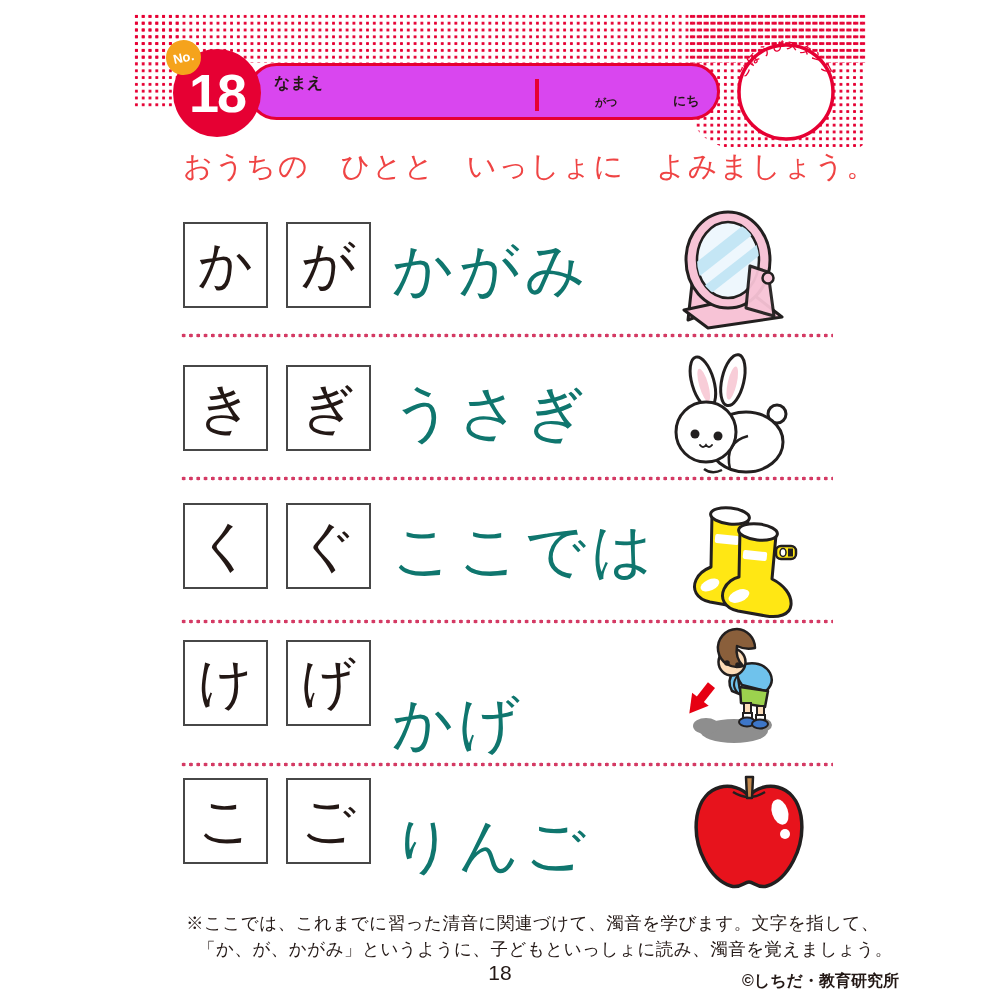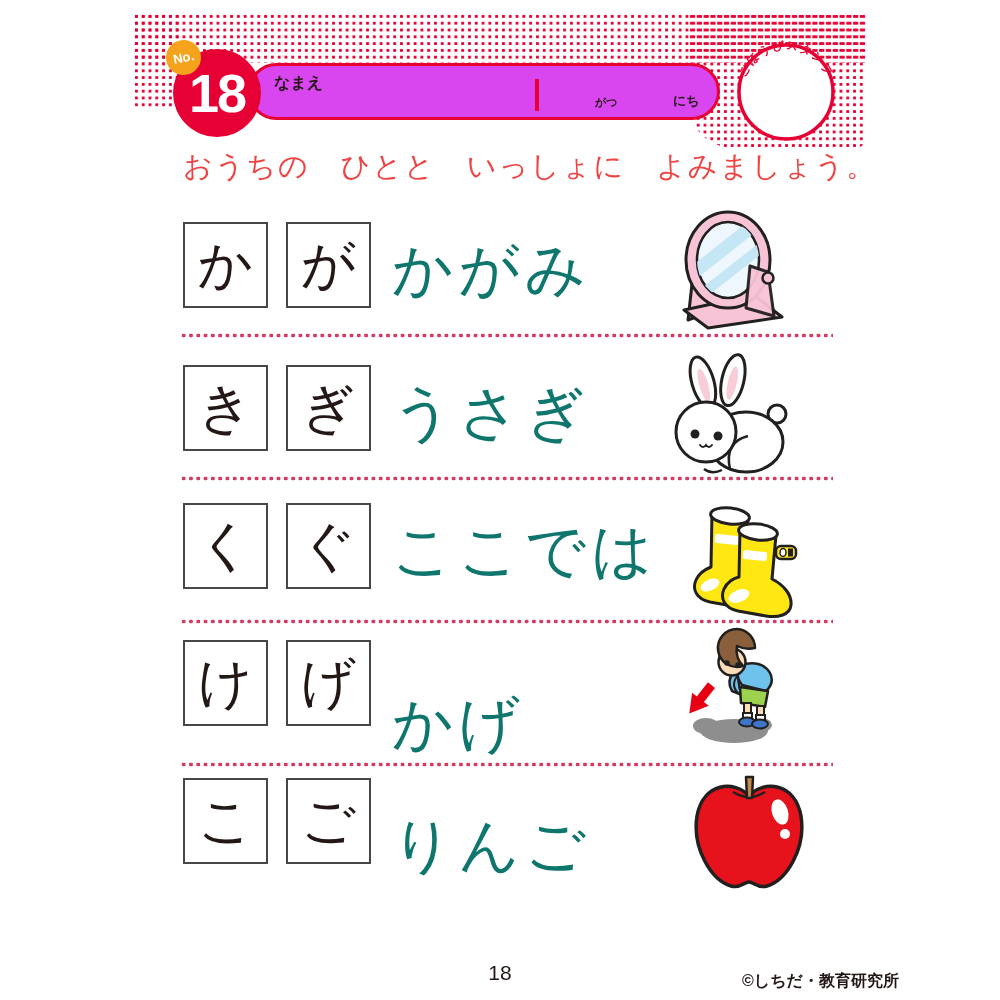--- a/index.html
+++ b/index.html
@@ -212,17 +212,19 @@
     <div class="word" style="top:786px;margin-top:20px;">りんご</div>
     <svg class="illustration" style="left:683px; top:772px;" width="132" height="126" viewBox="0 0 132 126">
       <path d="M66,24 C52,8 20,10 14,44 C9,76 28,108 48,114 C57,117 61,110 66,110 C71,110 75,117 84,114 C104,108 123,76 118,44 C112,10 80,8 66,24 Z" fill="#e7131c" stroke="#221f1f" stroke-width="3.5" stroke-linejoin="round"></path>
       <path d="M50,20 Q66,30 82,20" stroke="#221f1f" stroke-width="2.5" fill="none"></path>
       <path d="M63,5 L70,5 L69,26 L64,26 Z" fill="#c58a4d" stroke="#221f1f" stroke-width="2.5" stroke-linejoin="round"></path>
       <ellipse cx="97" cy="40" rx="8" ry="13" fill="#ffffff" transform="rotate(-18 97 40)"></ellipse>
       <circle cx="102" cy="62" r="5" fill="#ffffff"></circle>
     </svg>
   </div>
 
+  <div class="footnote1">※ここでは、これまでに習った清音に関連づけて、濁音を学びます。文字を指して、</div>
+  <div class="footnote2">「か、が、かがみ」というように、子どもといっしょに読み、濁音を覚えましょう。</div>
 
   <div class="page-number">18</div>
   <div class="copyright">©しちだ・教育研究所</div>
 
 </div>
 
 </body></html>

